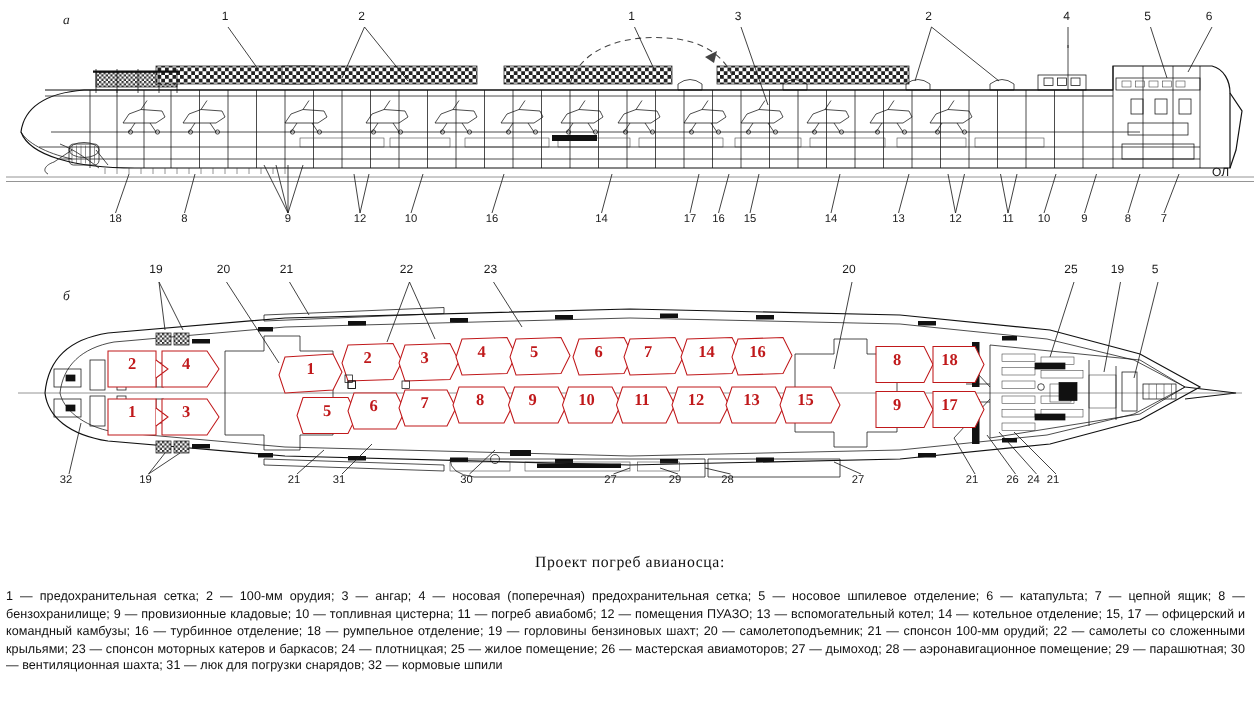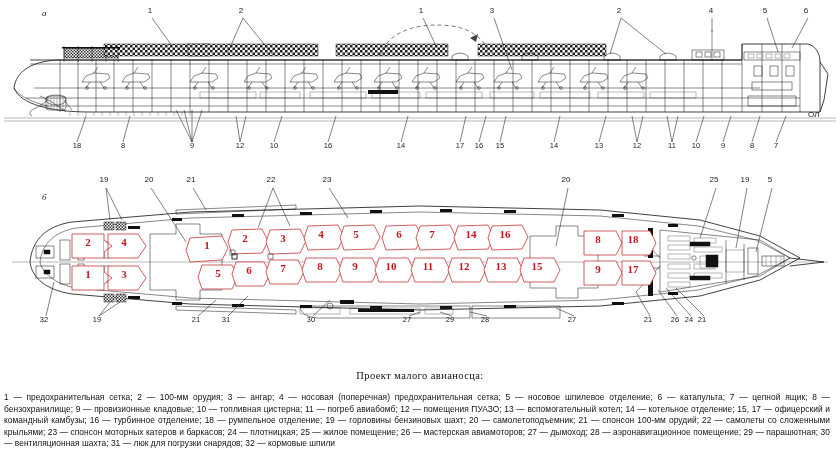--- a/index.html
+++ b/index.html
@@ -578,19 +578,19 @@
         <text x="391" y="270" class="rednum" text-anchor="middle">10</text>
         <text x="428" y="270" class="rednum" text-anchor="middle">11</text>
         <text x="464" y="270" class="rednum" text-anchor="middle">12</text>
         <text x="501" y="270" class="rednum" text-anchor="middle">13</text>
         <text x="537" y="270" class="rednum" text-anchor="middle">15</text>
         <text x="598" y="273" class="rednum" text-anchor="middle">9</text>
         <text x="633" y="273" class="rednum" text-anchor="middle">17</text>
       </g>
 </svg>
 
-<div class="title">Проект малого авианосца:</div>
+<div class="title">Проект погреб авианосца:</div>
 
 <div class="legend">
   <span>1 — предохранительная сетка; 2 — 100-мм орудия; 3 — ангар; 4 — носовая (поперечная) предохранительная сетка; 5 — носовое шпилевое отделение; 6 — катапульта; 7 — цепной ящик; 8 — бензохранилище; 9 — провизионные кладовые; 10 — топливная цистерна; 11 — погреб авиабомб; 12 — помещения ПУАЗО; 13 — вспомогательный котел; 14 — котельное отделение; 15, 17 — офицерский и командный камбузы; 16 — турбинное отделение; 18 — румпельное отделение; 19 — горловины бензиновых шахт; 20 — самолетоподъемник; 21 — спонсон 100-мм орудий; 22 — самолеты со сложенными крыльями; 23 — спонсон моторных катеров и баркасов; 24 — плотницкая; 25 — жилое помещение; 26 — мастерская авиамоторов; 27 — дымоход; 28 — аэронавигационное помещение; 29 — парашютная; 30 — вентиляционная шахта; 31 — люк для погрузки снарядов; 32 — кормовые шпили</span>
 </div>
 
 </div>
 
 </body></html>

